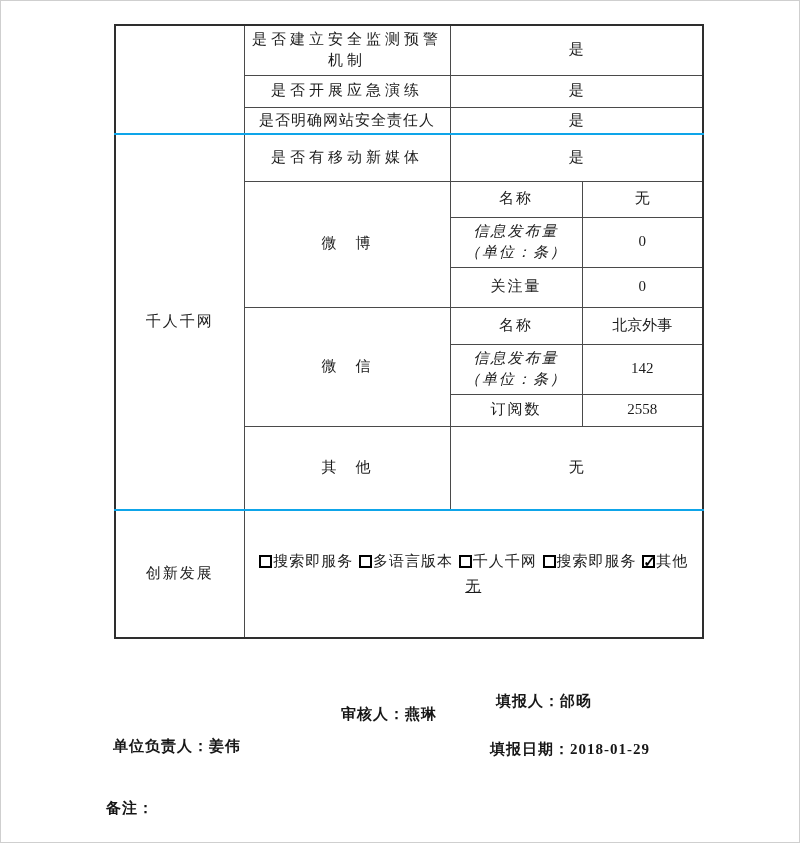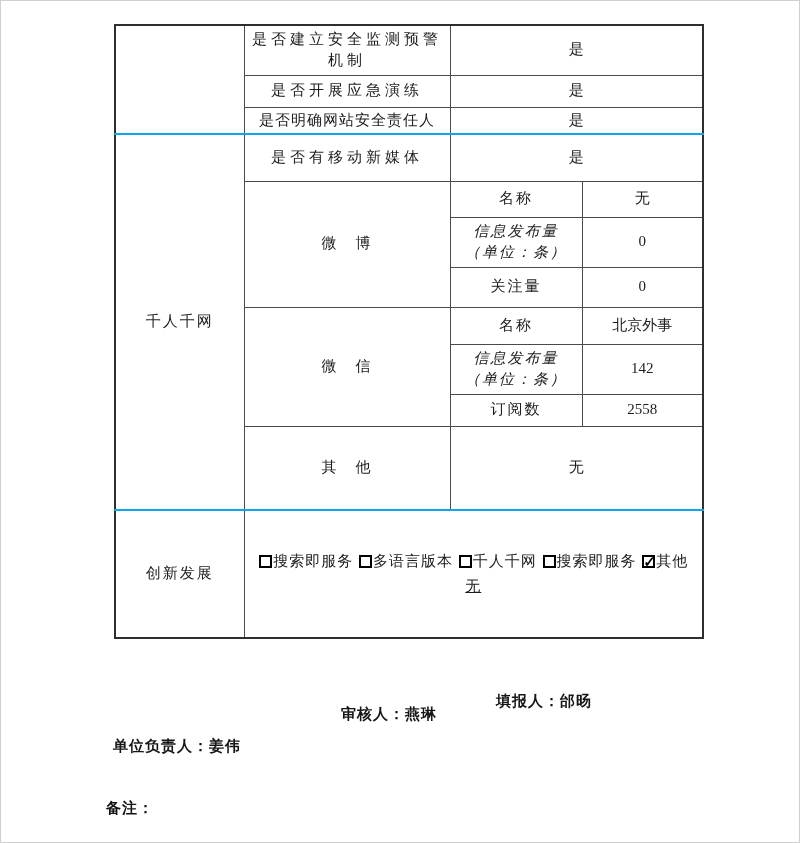--- a/index.html
+++ b/index.html
@@ -161,15 +161,16 @@
         <span class="other-line">无</span>
       </td>
     </tr>
   </tbody>
     </table>
 
   <div class="footer-item" style="left:112px; top:692px;margin-top:44px;"><span>单位负责人：</span><span>姜伟</span></div>
   <div class="footer-item" style="left:340px; top:668px;margin-top:36px;"><span>审核人：</span><span>燕琳</span></div>
   <div class="footer-item" style="left:495px; top:691px;"><span>填报人：</span><span>邰旸</span></div>
 
+  <div class="footer-item" style="left:489px; top:739px;"><span>填报日期：</span><span>2018-01-29</span></div>
 
   <div class="footer-item" style="left:105px; top:798px;">备注：</div>
 </div>
 
 </body></html>

